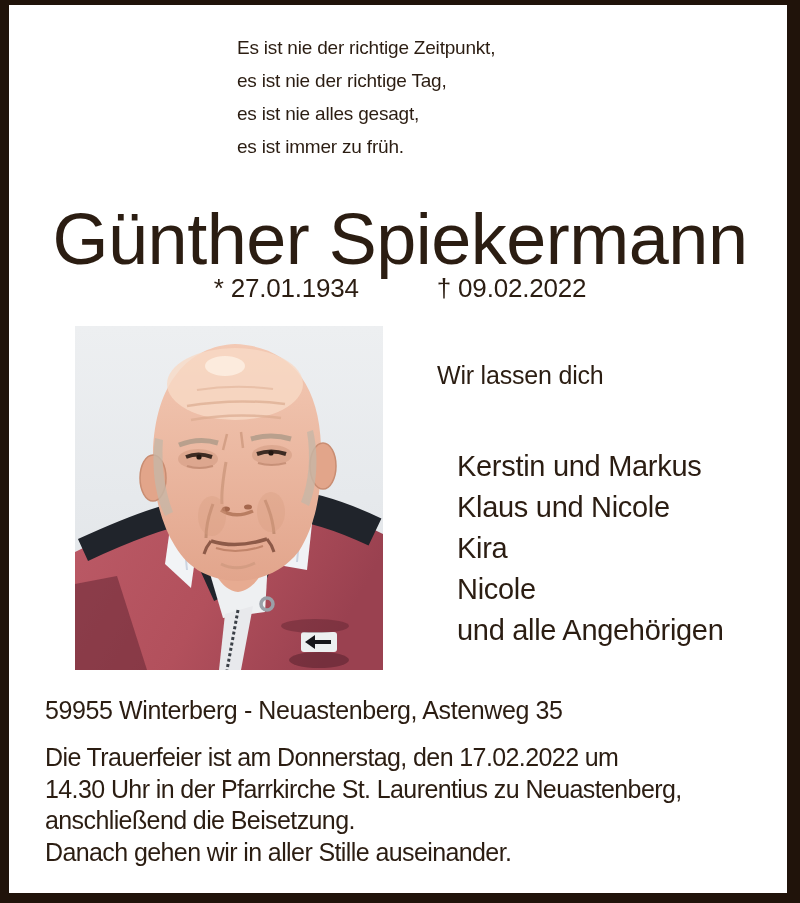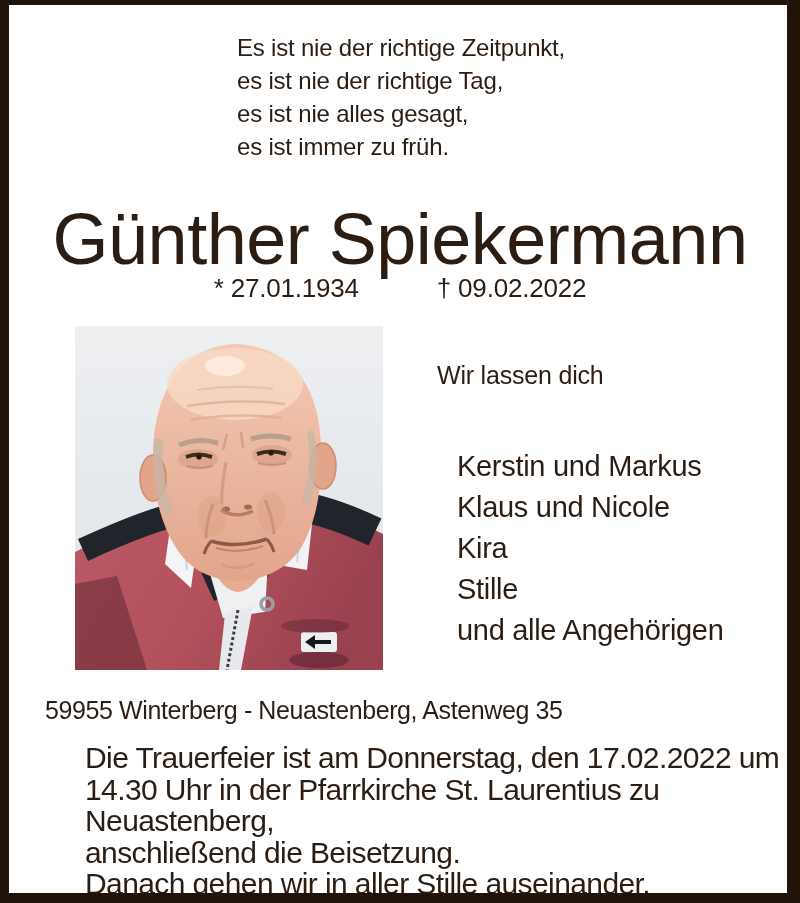--- a/index.html
+++ b/index.html
@@ -14,21 +14,21 @@
   .frame {
     position:absolute; inset:0;
     border-style:solid;
     border-color:#20130a;
     border-width:5px 13px 10px 9px;
     pointer-events:none;
     box-sizing:border-box;
   }
   .poem {
     position:absolute; left:237px; top:31px;
-    font-size:24px; line-height:33px; letter-spacing:-0.2px;
+    font-size:19px; line-height:33px; letter-spacing:-0.2px;
   }
   .name {
     position:absolute; left:0; right:0; top:198px;
     text-align:center;
     font-size:72px; letter-spacing:-0.5px;
     white-space:nowrap;
   }
   .dates {
     position:absolute; left:0; right:0; top:273px;
     display:flex; justify-content:center; gap:78px;
@@ -46,21 +46,21 @@
   .mourners {
     position:absolute; left:437px; top:446px;
     font-size:29px; line-height:41px; letter-spacing:-0.3px;margin-left:20px;
   }
   .address {
     position:absolute; left:45px; top:696px;
     font-size:25px; letter-spacing:-0.4px;
   }
   .service {
     position:absolute; left:45px; top:742px;
-    font-size:30px; line-height:31.5px; letter-spacing:-0.6px;margin-left:40px;
+    font-size:25px; line-height:31.5px; letter-spacing:-0.6px;
   }
 </style>
 </head>
 <body>
 
 <div class="page">
 
   <div class="poem">
     <div>Es ist nie der richtige Zeitpunkt,</div>
     <div>es ist nie der richtige Tag,</div>
@@ -172,21 +172,21 @@
   </div>
 
   <div class="farewell">
     <div>Wir lassen dich</div>
   </div>
 
   <div class="mourners">
     <div>Kerstin und Markus</div>
     <div>Klaus und Nicole</div>
     <div>Kira</div>
-    <div>Stille</div>
+    <div>Nicole</div>
     <div>und alle Angehörigen</div>
   </div>
 
   <div class="address">59955 Winterberg - Neuastenberg, Astenweg 35</div>
 
   <div class="service">
     <div>Die Trauerfeier ist am Donnerstag, den 17.02.2022 um</div>
     <div>14.30 Uhr in der Pfarrkirche St. Laurentius zu Neuastenberg,</div>
     <div>anschließend die Beisetzung.</div>
     <div>Danach gehen wir in aller Stille auseinander.</div>

